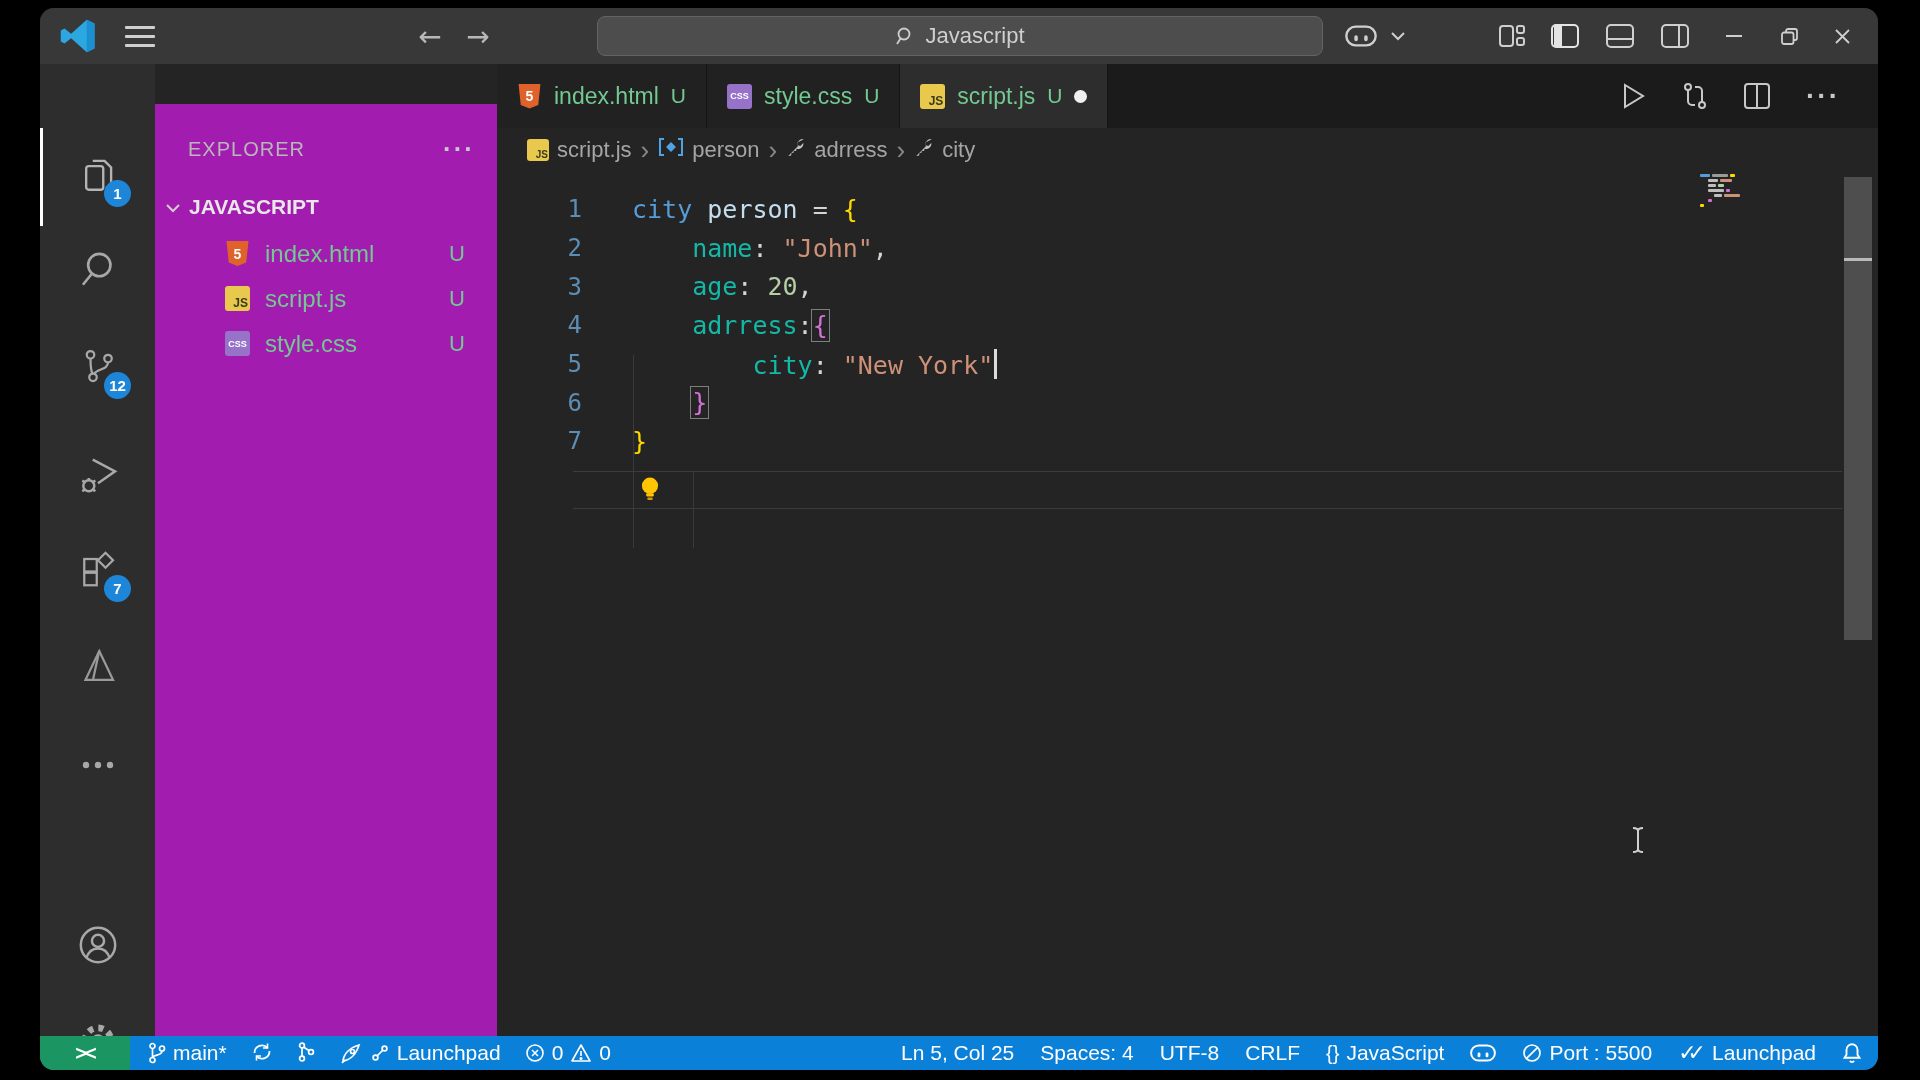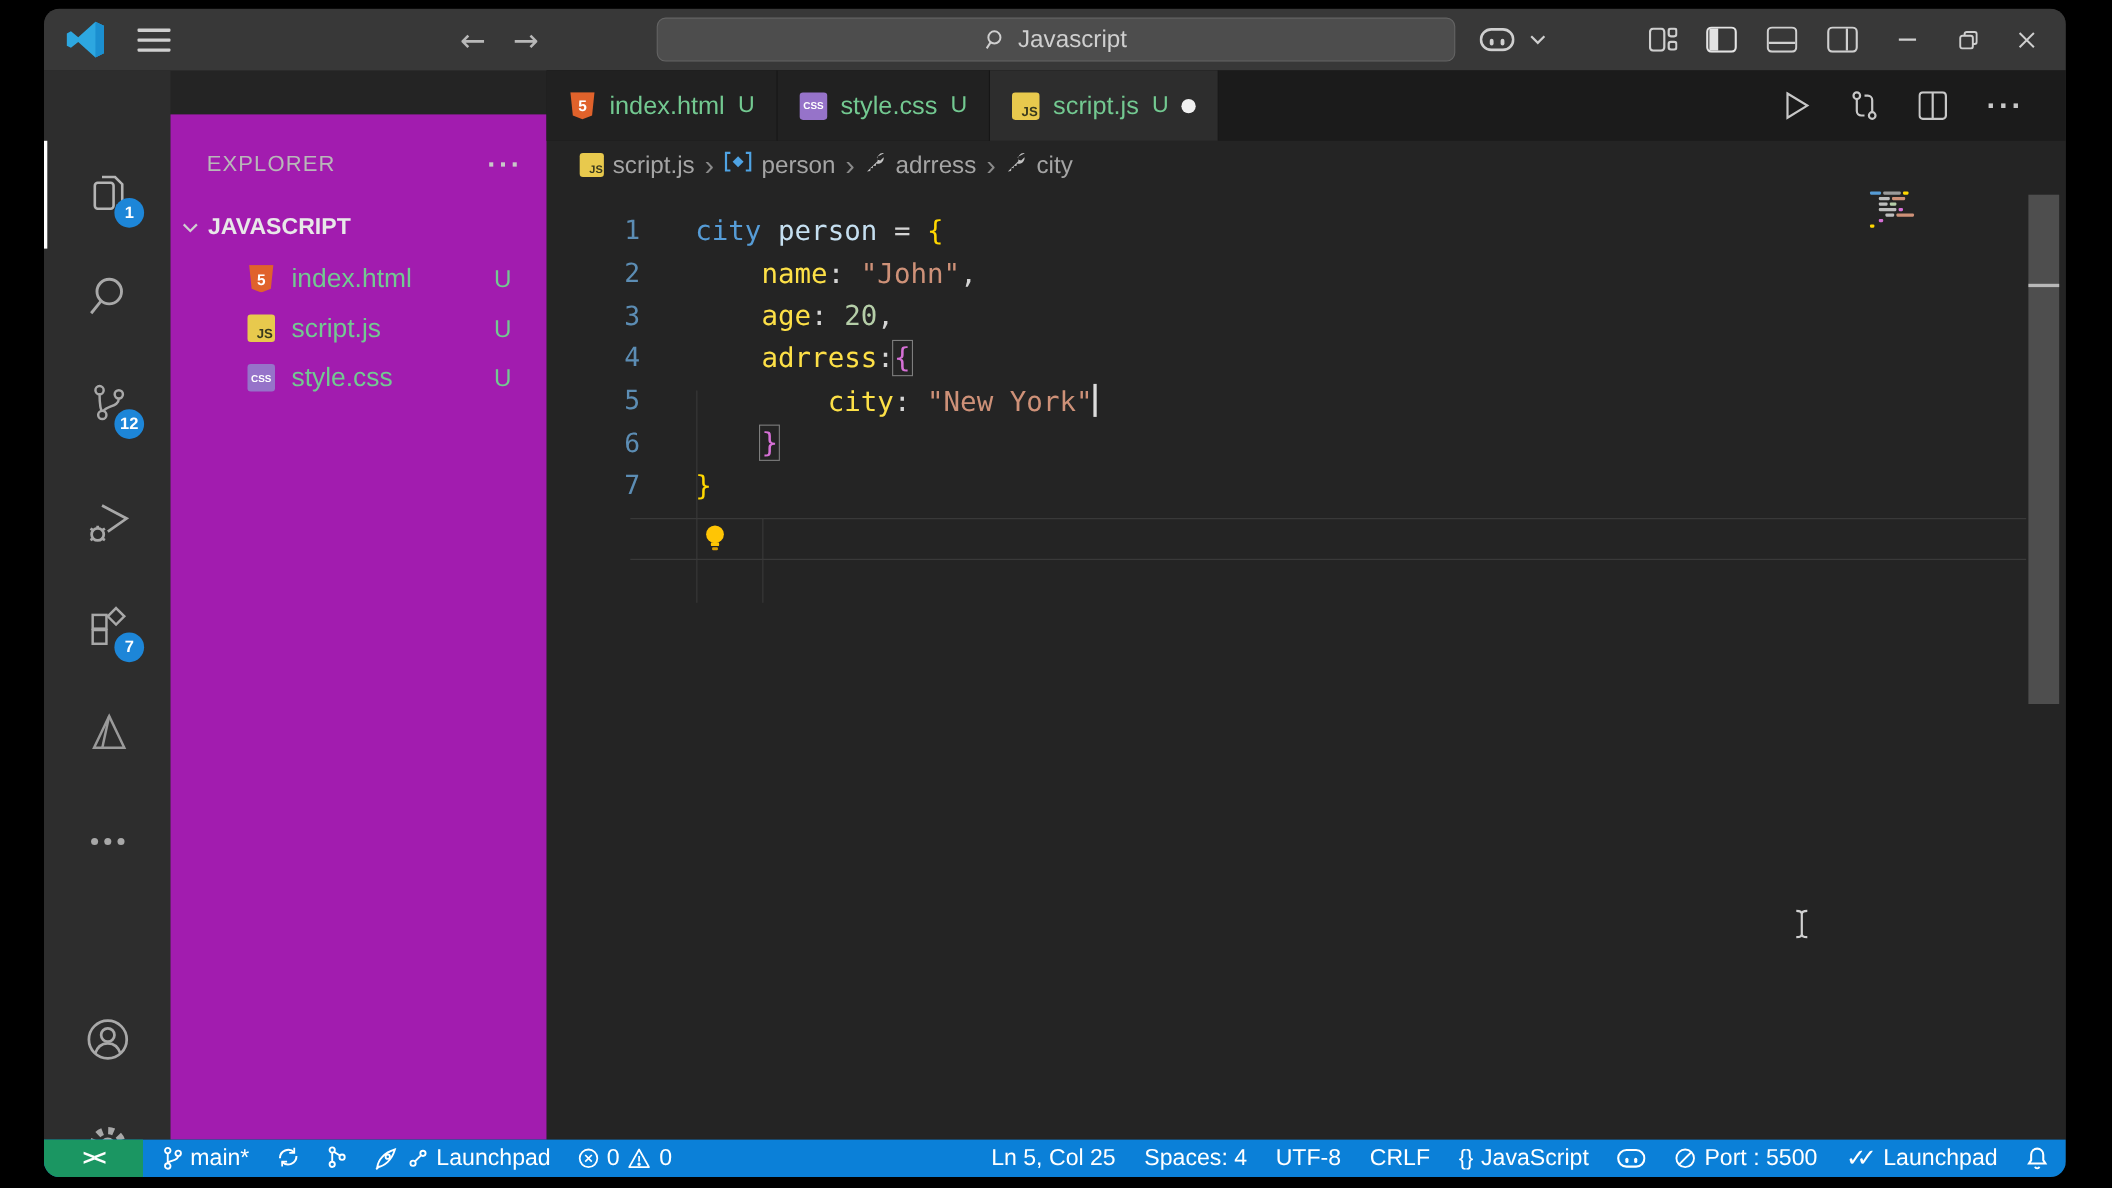--- a/index.html
+++ b/index.html
@@ -60,21 +60,21 @@
   .breadcrumbs { position:absolute; left:0; top:64px; right:0; height:44px; display:flex; align-items:center;
     gap:9px; padding-left:30px; font-size:22px; color:#a5a5a5; }
   .bc-item { display:flex; align-items:center; gap:8px; cursor:pointer; }
   .bc-sep { color:#8a8a8a; font-size:26px; line-height:20px; }
 
   .codearea { position:absolute; left:0; top:126px; right:0; bottom:0;
     font-family:"DejaVu Sans Mono","Liberation Mono",monospace; font-size:25px; }
   .cl { display:flex; height:38.7px; align-items:center; cursor:text; }
   .ln { width:85px; text-align:right; font-size:24px; color:#5c8db4; flex:none; }
   .lt { padding-left:50px; white-space:pre; }
-  .tk.kw { color:#569CD6; } .tk.var { color:#c5dff0; } .tk.prop { color:#fde047; }
+  .tk.kw { color:#569CD6; } .tk.var { color:#c5dff0; } .tk.prop { color:#14b8a6; }
   .tk.pl { color:#d4d4d4; } .tk.str { color:#CE9178; } .tk.num { color:#B5CEA8; }
   .tk.b1 { color:#FFD700; } .tk.b2 { color:#D670D6; }
   .tk.match { outline:1.5px solid #7e7e7e; outline-offset:1.5px; }
   .cursor-caret { display:inline-block; width:3px; height:30px; background:#dcdcdc; vertical-align:-5px; margin-left:1px; }
   .indent-guide { position:absolute; width:1px; background:#3a3a3a; }
   .guide-1 { left:136px; top:164.7px; height:193.5px; }
   .guide-2 { left:196px; top:280.8px; height:77.4px; }
   .current-line { position:absolute; left:76px; right:36px; top:280.8px; height:38.7px;
     border-top:1.5px solid #3c3c3c; border-bottom:1.5px solid #3c3c3c; pointer-events:none; }
   .lightbulb { position:absolute; left:142px; top:286px; cursor:pointer; }

